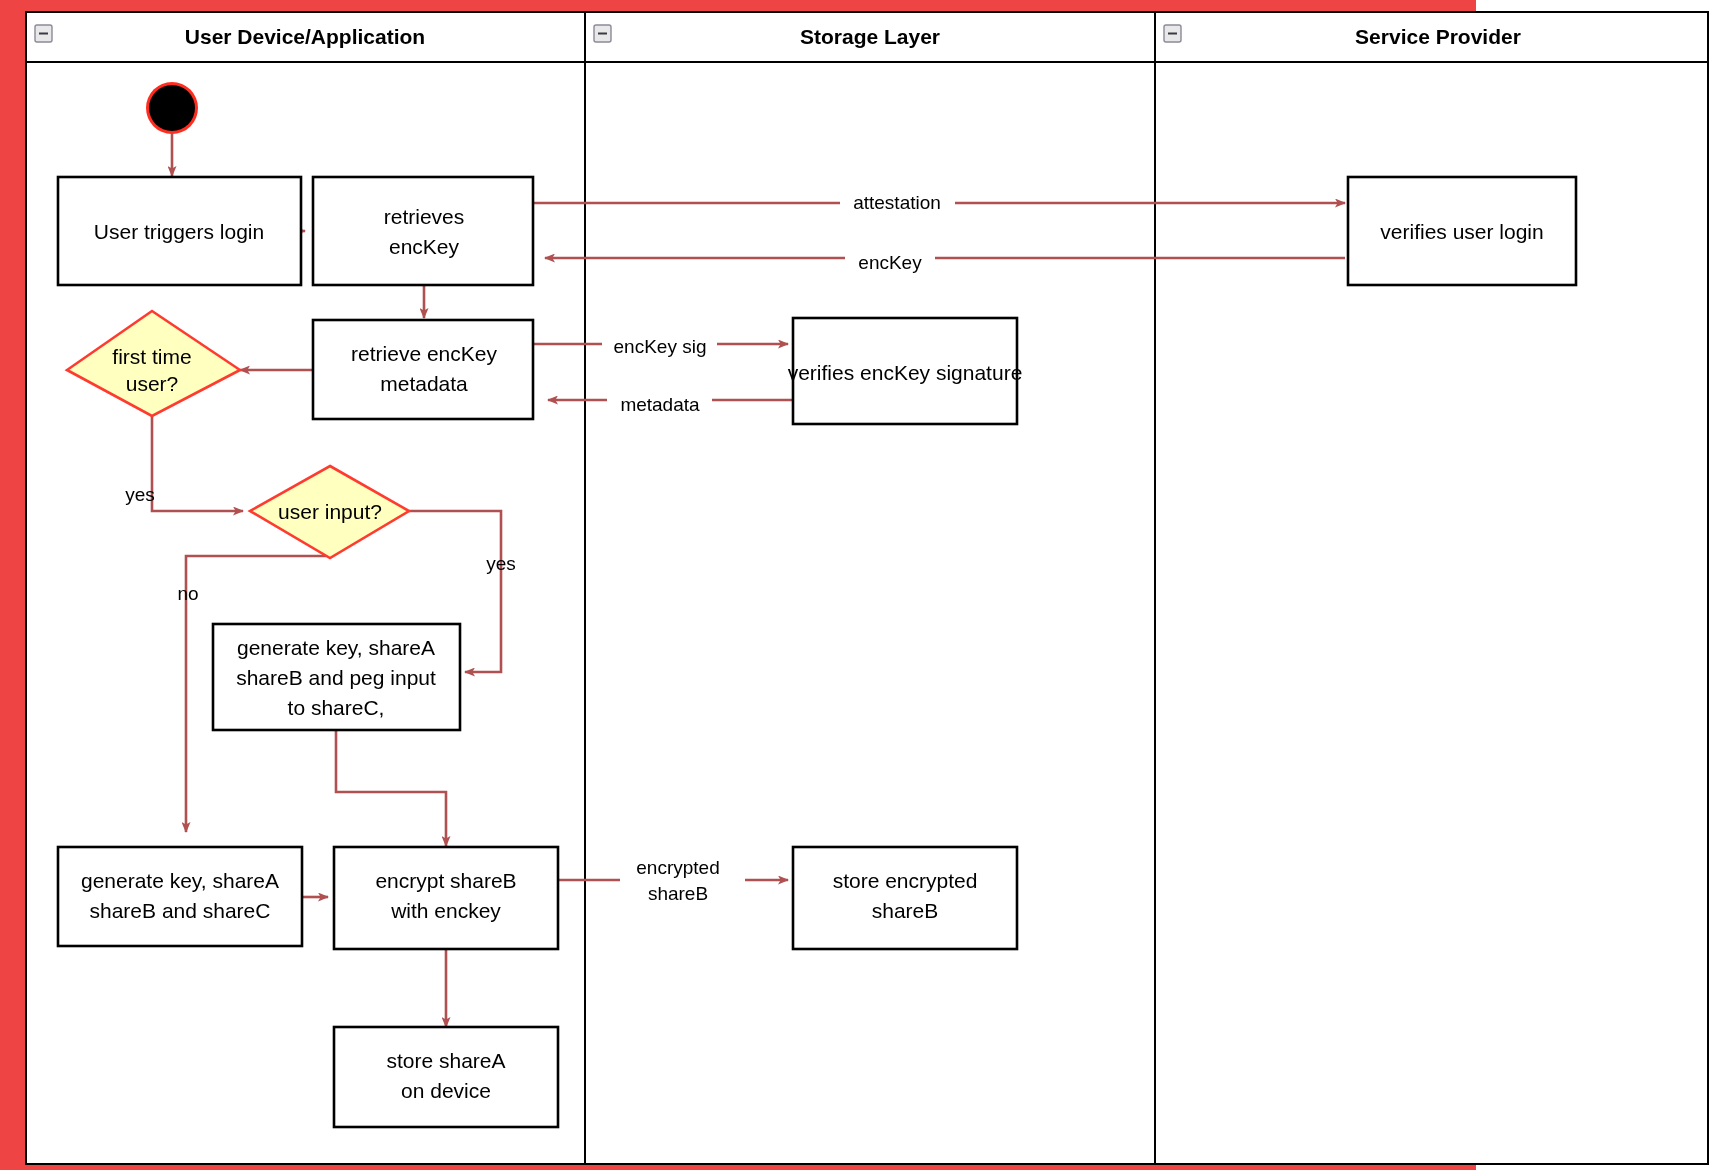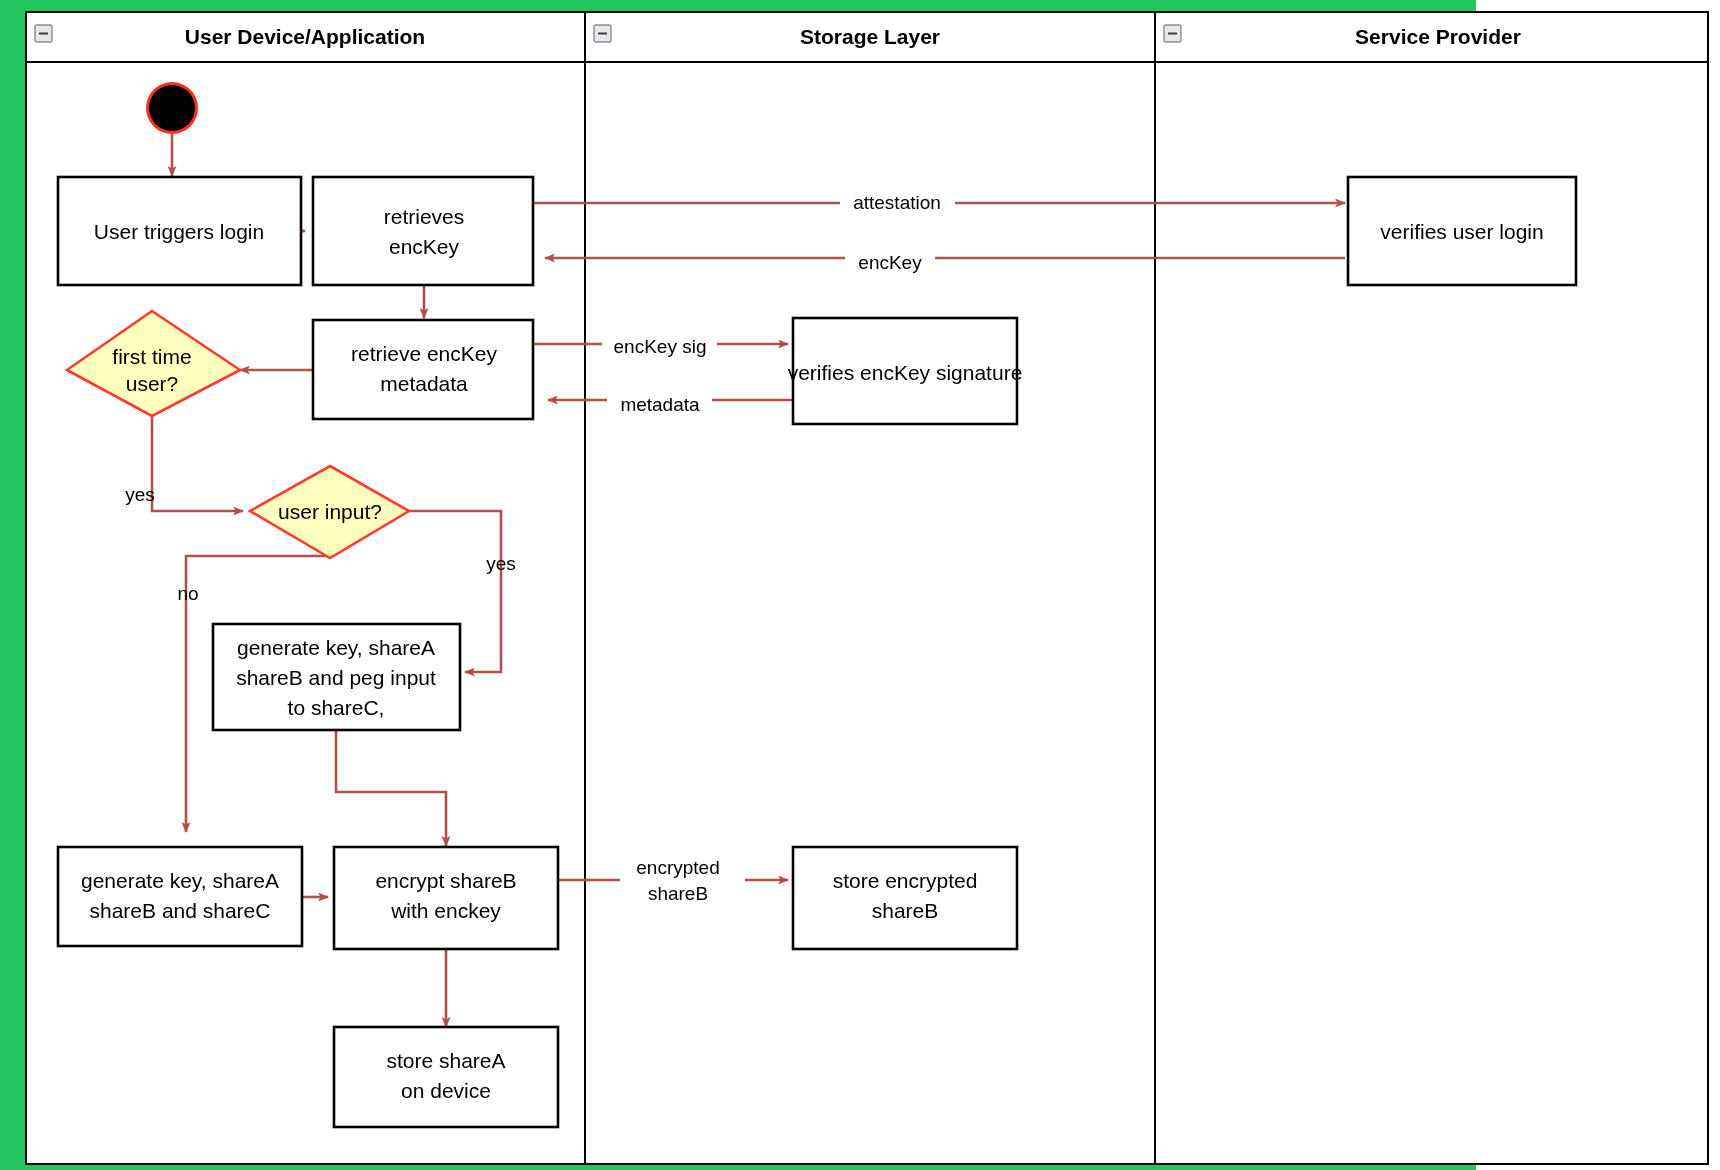--- a/index.html
+++ b/index.html
@@ -10,21 +10,21 @@
   body {
     width: 1720px;
     height: 1170px;
     font-family: "Liberation Sans", sans-serif;
     overflow: hidden;
   }
   #canvas {
     position: relative;
     width: 1476px;
     height: 1170px;
-    background: #22c55e;
+    background: #ef4444;
   }
   svg.diagram {
     position: absolute;
     left: 0;
     top: 0;
     width: 1720px;
     height: 1170px;
   }
   .lane-title {
     font-family: "Liberation Sans", sans-serif;

